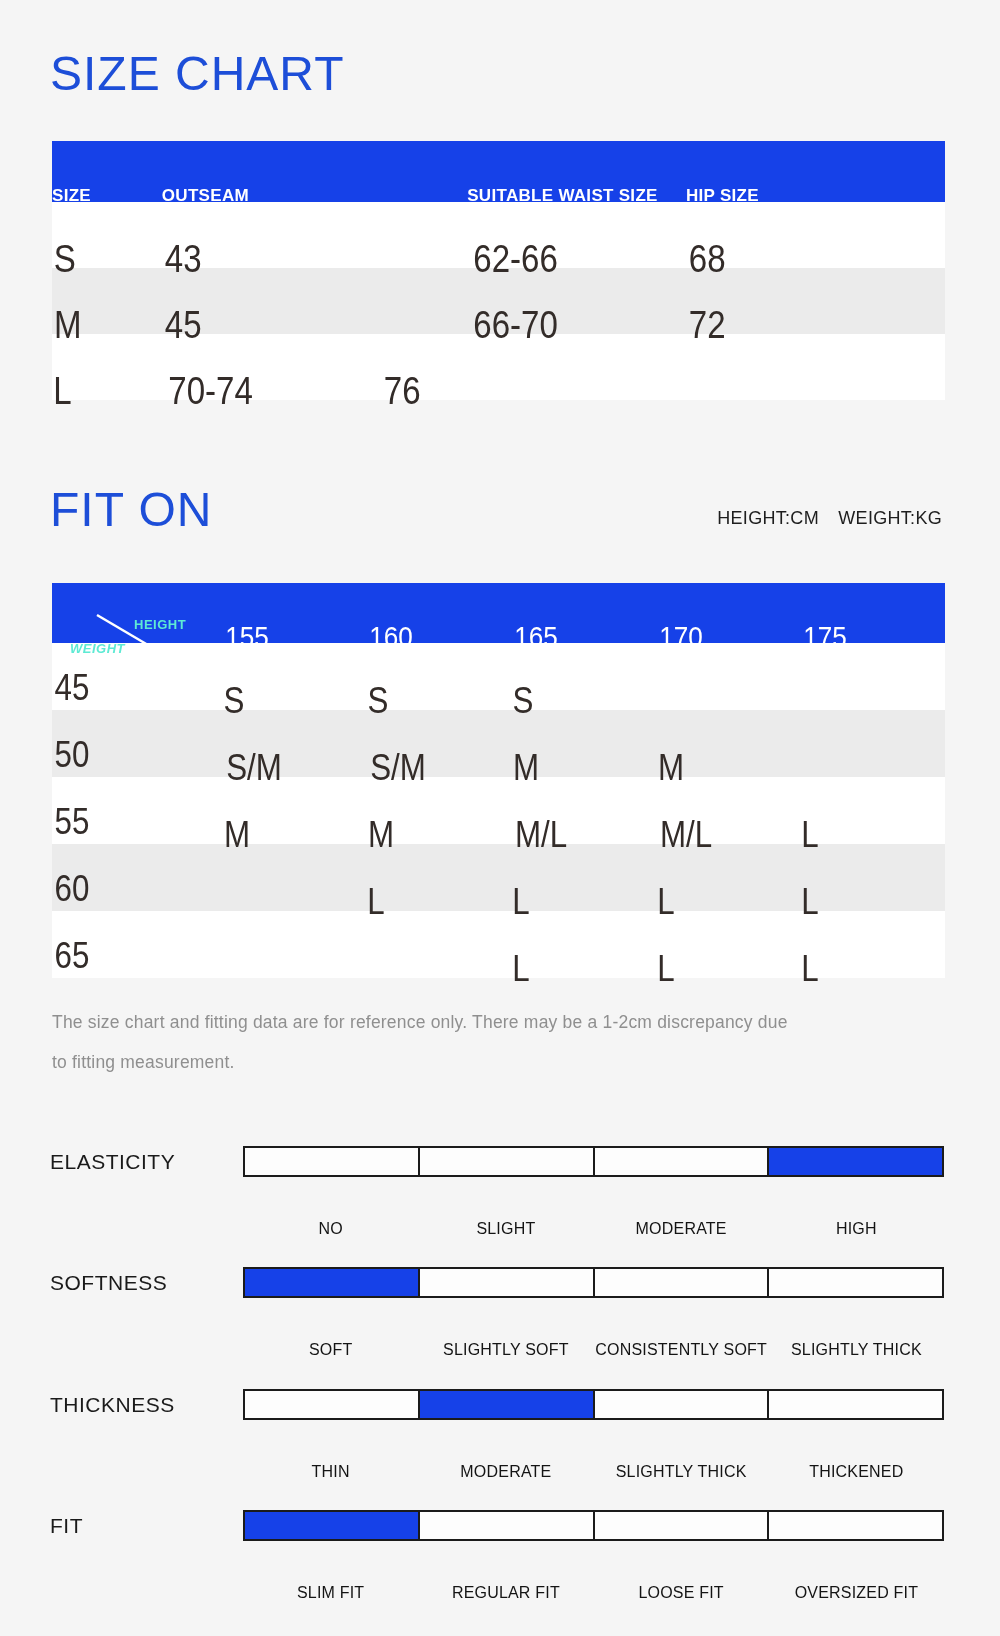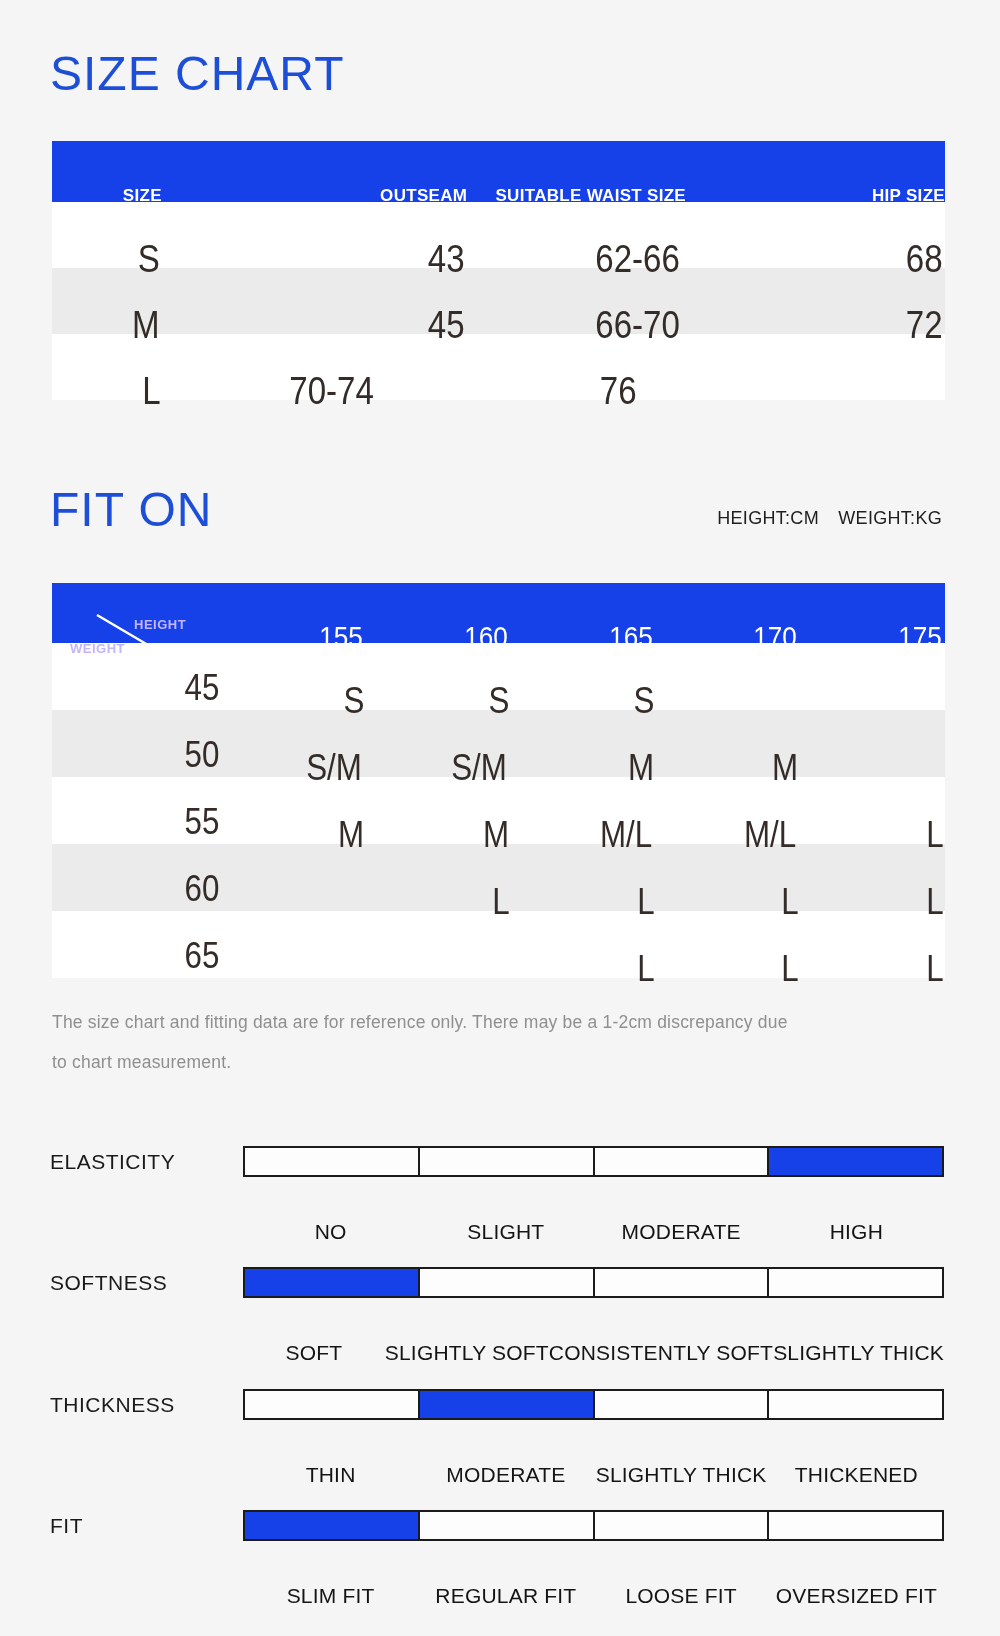--- a/index.html
+++ b/index.html
@@ -42,37 +42,37 @@
     color:#fff;
   }
   #size-table .thead{height:61px;font-size:17px;font-weight:700;letter-spacing:.3px;}
   #fit-table .thead{height:60px;font-size:30px;font-weight:400;}
 
   .trow{display:flex;align-items:center;background:#fff;}
   .trow.alt{background:#ebebeb;}
   #size-table .trow{height:66px;font-size:38px;color:#332c29;}
   #fit-table .trow{height:67px;font-size:36px;color:#332c29;}
 
-  .cell{text-align:right;margin-top:48px;}
+  .cell{text-align:left;margin-top:48px;}
   
   .sc0{width:12.3%;}.sc1{width:34.2%;}.sc2{width:24.5%;}.sc3{width:29%;}
   
   .fc0{width:19%;position:relative;height:100%;}
   .fc{width:16.2%;}
 
   .num{display:inline-block;transform:scaleX(.87);transform-origin:center;}
 
   
   .diag-svg{position:absolute;left:0;top:0;}
   .diag-label{
     position:absolute;
-    font-size:13px;font-weight:700;letter-spacing:.5px;color:#c4b5fd;
+    font-size:13px;font-weight:700;letter-spacing:.5px;color:#5eead4;
   }
   #diag-height{left:82px;top:10px;}
-  #diag-weight{left:18px;top:34px;}
+  #diag-weight{left:18px;top:34px;font-style:italic;}
 
   
   #disclaimer{
     top:1002px;left:52px;width:880px;
     font-size:17.5px;color:#8f8f8f;letter-spacing:.2px;
     line-height:40px;
   }
 
   
   .attr-group{left:50px;width:900px;height:105px;}
@@ -87,21 +87,21 @@
     display:flex;background:#fdfdfd;
   }
   .seg{flex:1;border-left:2px solid #1b1b1b;}
   .seg:first-child{border-left:none;}
   .seg.filled{background:var(--accent);}
   .attr-options{
     position:absolute;left:193px;top:74px;width:701px;display:flex;
   }
   .opt{
     flex:1;text-align:center;
-    font-size:21px;color:#141414;letter-spacing:.2px;white-space:nowrap;
+    font-size:16px;color:#141414;letter-spacing:.2px;white-space:nowrap;
   }
 </style>
 </head>
 <body>
 
 <div class="abs big-title" id="size-title">SIZE CHART</div>
 
 <div class="abs table" id="size-table">
   <div class="thead" id="size-table-head">
       <div class="cell sc0">SIZE</div>
@@ -191,21 +191,21 @@
         <div class="cell fc"><span class="num"></span></div>
         <div class="cell fc"><span class="num">L</span></div>
         <div class="cell fc"><span class="num">L</span></div>
         <div class="cell fc"><span class="num">L</span></div>
       </div>
     </div>
 </div>
 
 <div class="abs" id="disclaimer">
   <div>The size chart and fitting data are for reference only. There may be a 1-2cm discrepancy due</div>
-  <div>to chart measurement.</div>
+  <div>to fitting measurement.</div>
 </div>
 
 <div id="attrs">
     <div class="abs attr-group" style="top: 1146px;">
       <div class="attr-label">ELASTICITY</div>
       <div class="attr-bar">
         <div class="seg"></div>
         <div class="seg"></div>
         <div class="seg"></div>
         <div class="seg filled"></div>

